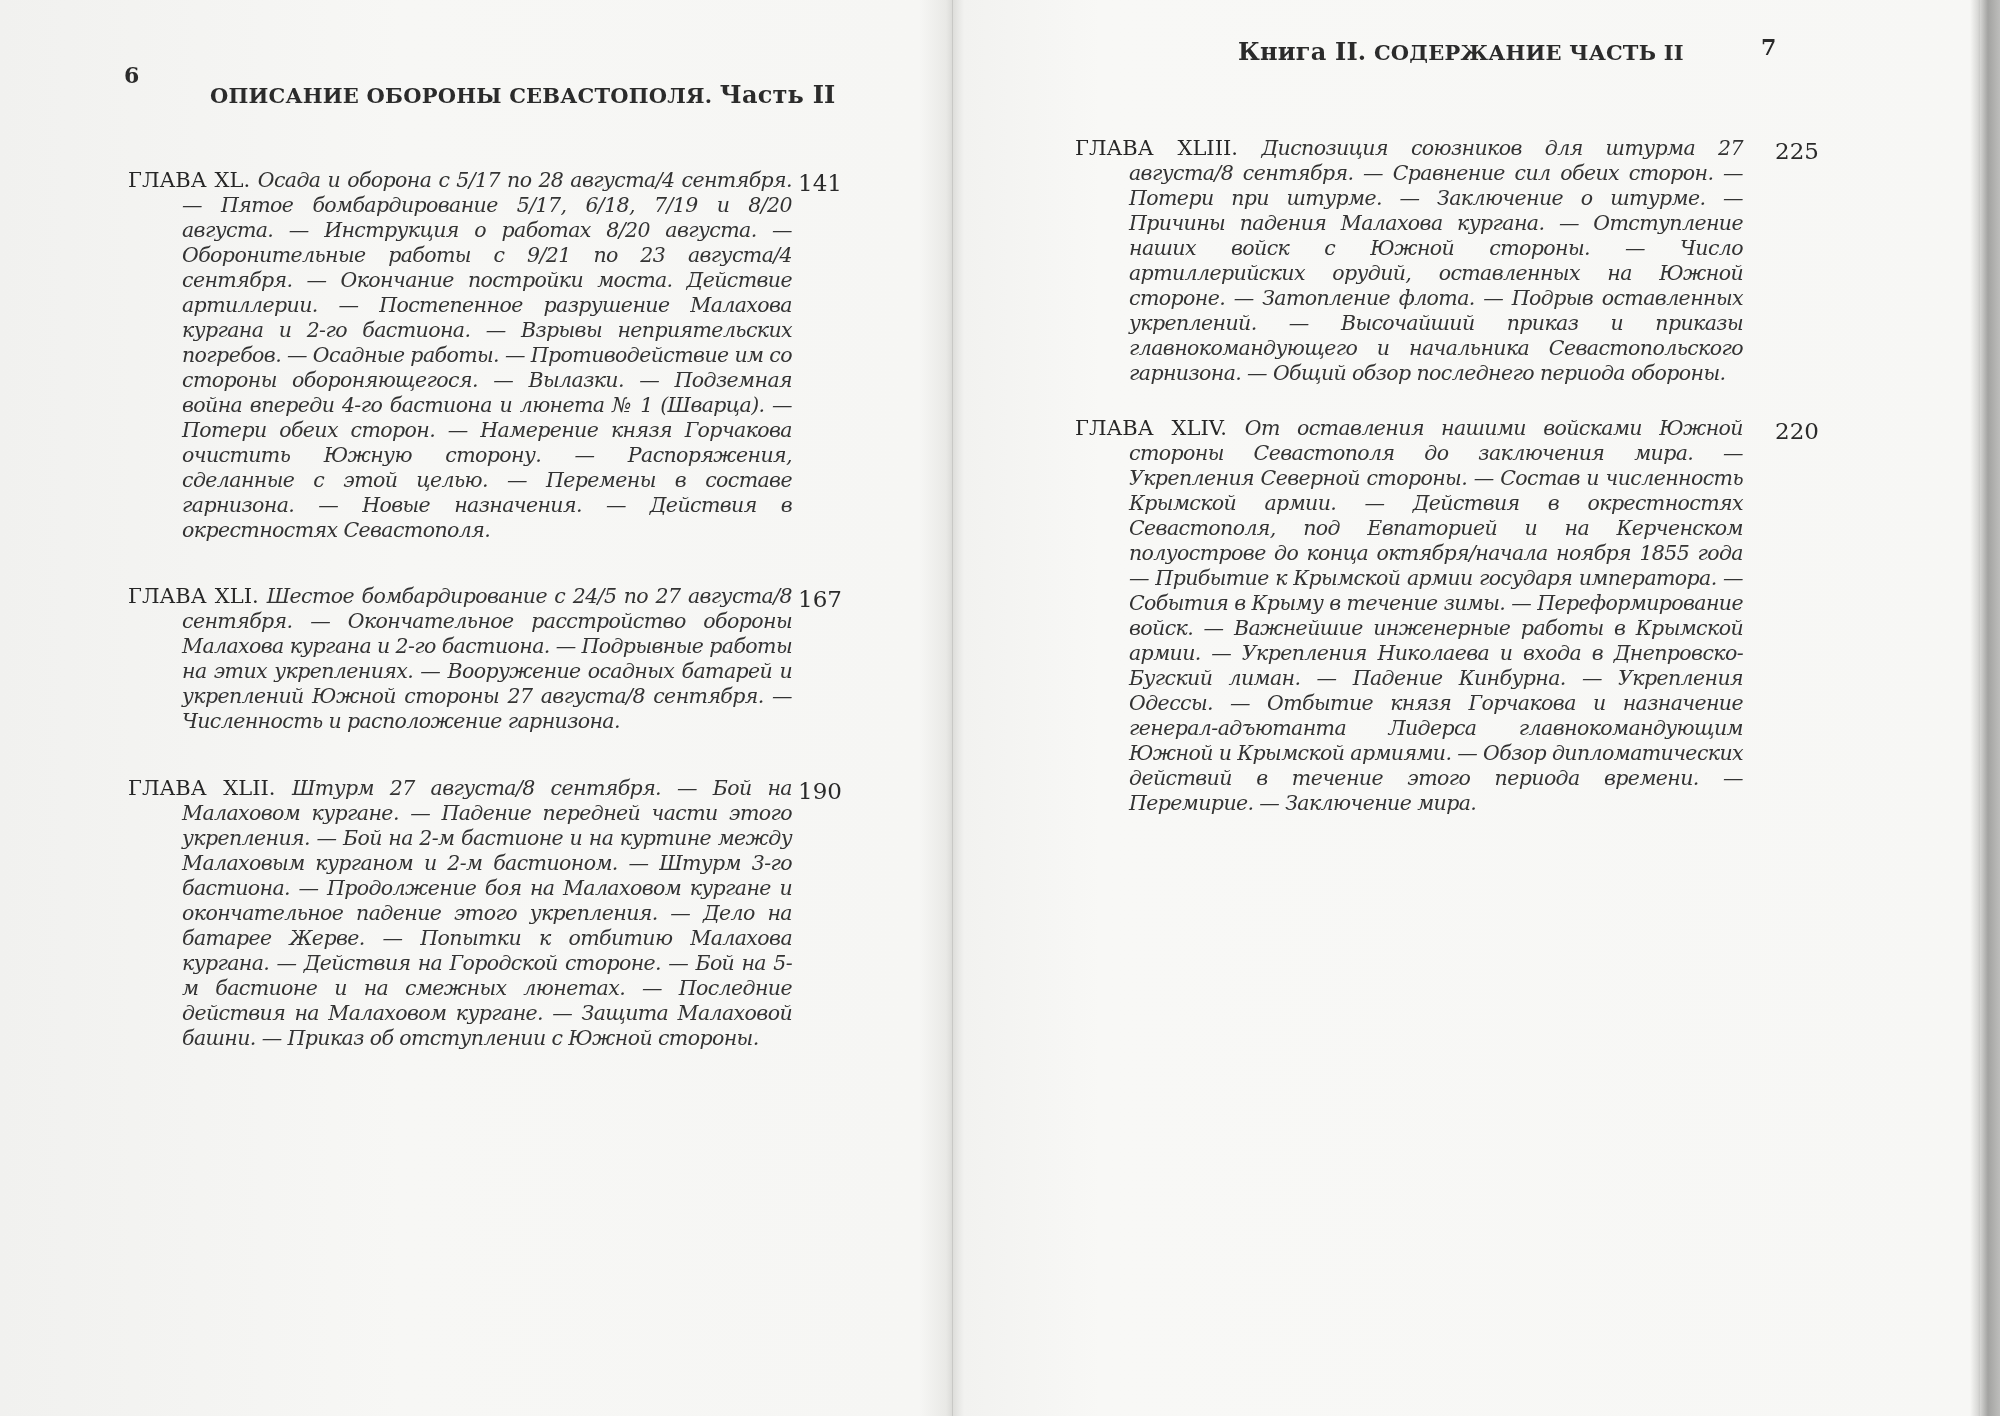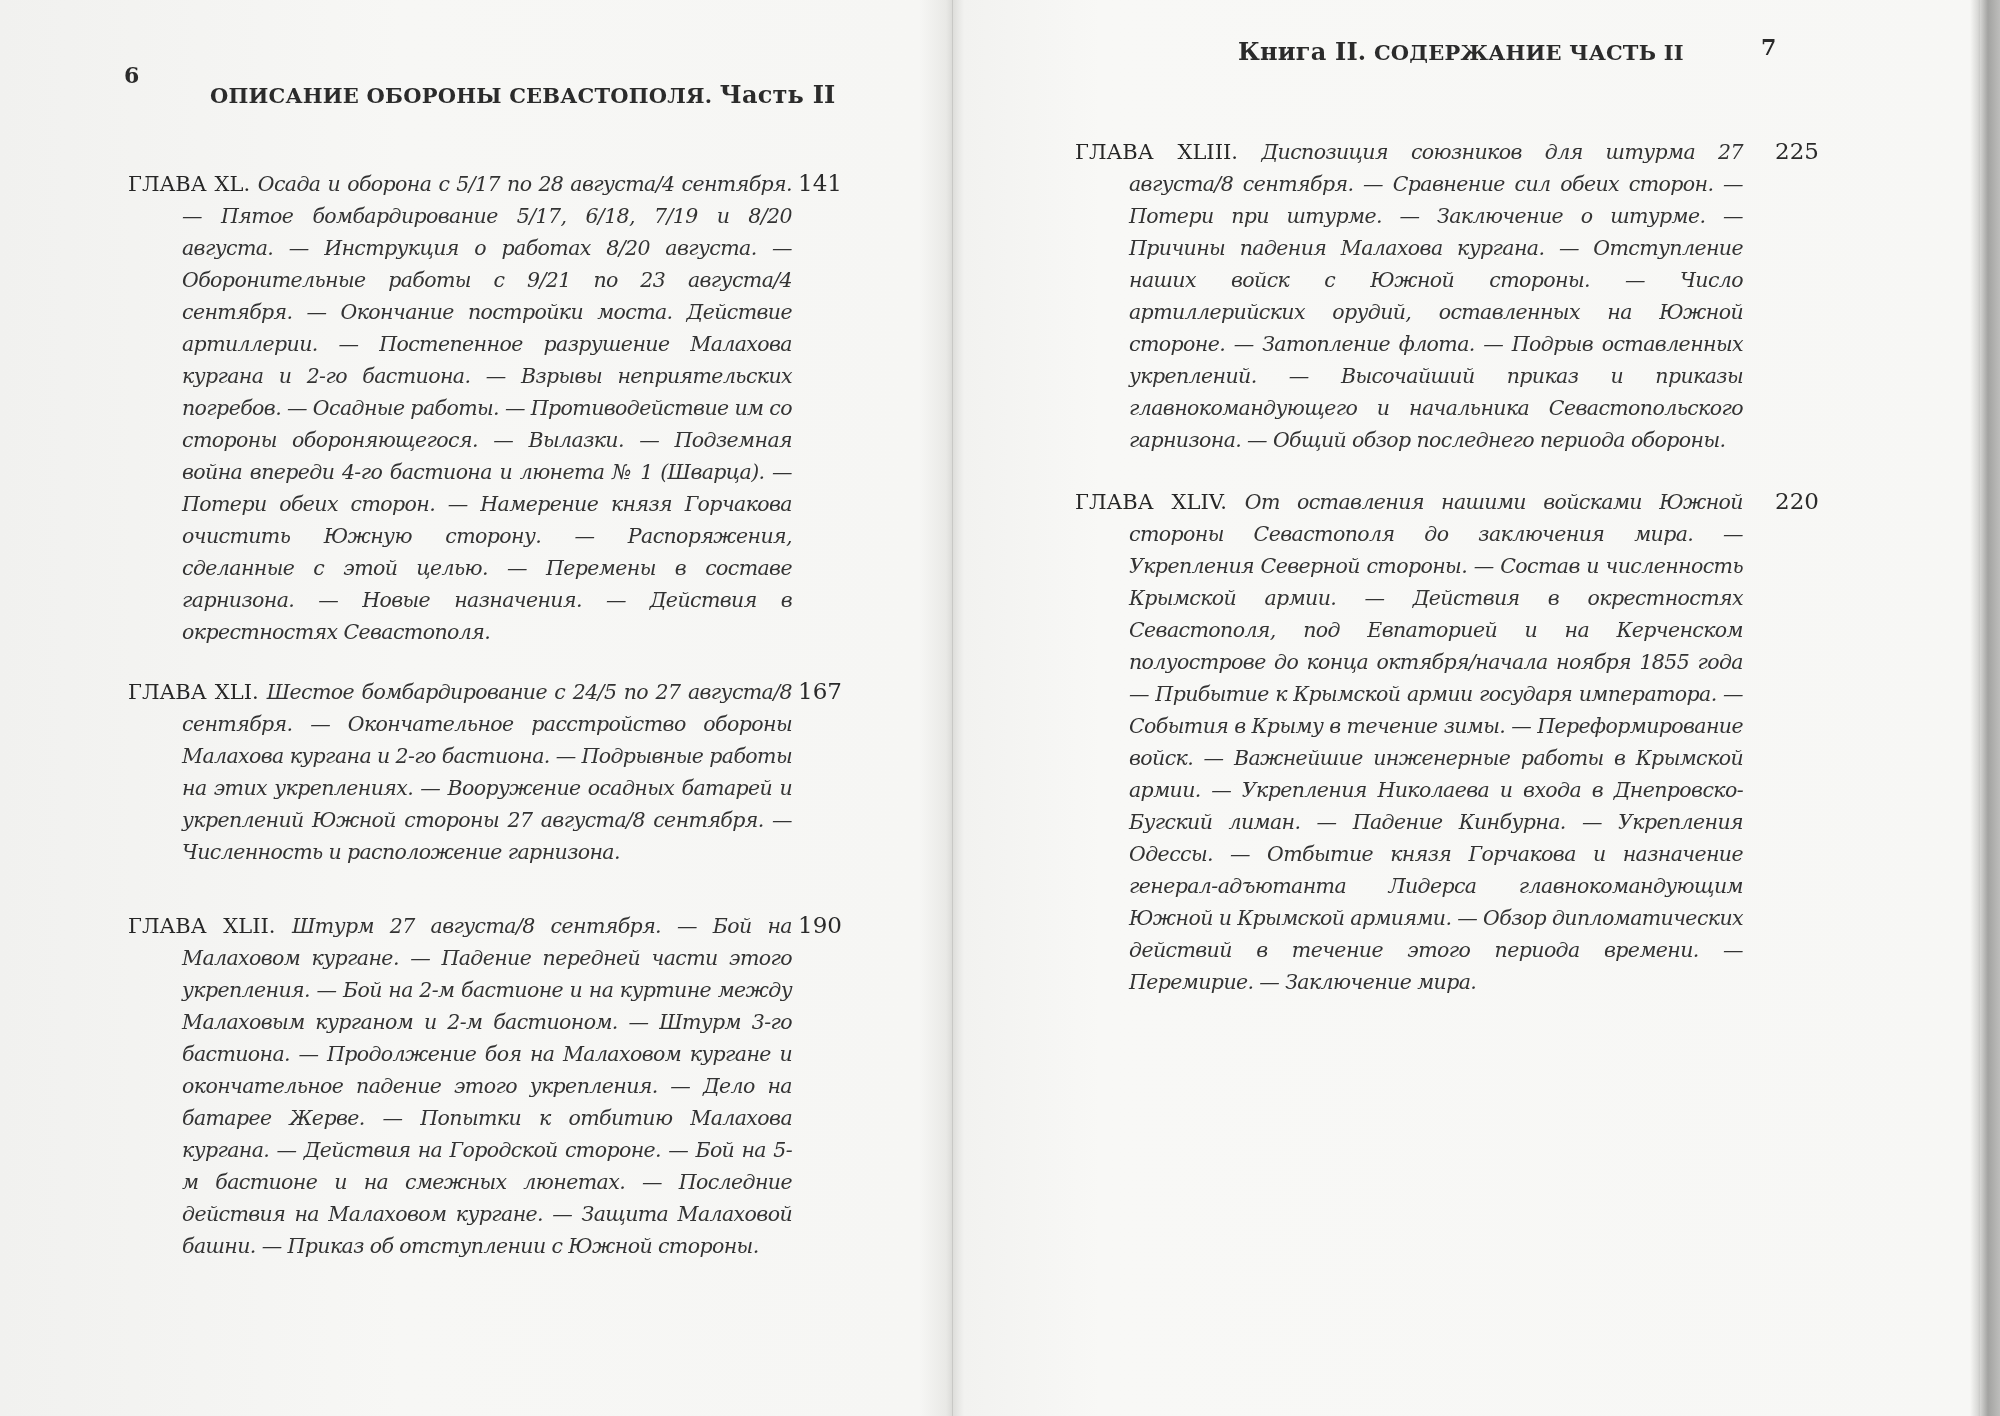--- a/index.html
+++ b/index.html
@@ -68,21 +68,21 @@
     .page-left .entries { left: 128px; top: 168px; width: 720px; }
     .page-right .entries { left: 122px; top: 136px; width: 760px; }
 
     .entry {
       position: relative;
       margin-bottom: 26px;
     }
     .entry-body {
       width: 610px;
       font-size: 20.5px;
-      line-height: 32px;
+      line-height: 25px;
       text-align: justify;
       text-indent: -54px;
       padding-left: 54px;
     }
     .page-right .entry-body { width: 614px; }
     .chapter-label {
       font-style: normal;
       font-size: 21px;
       color: #262626;
     }
@@ -94,21 +94,21 @@
     }
     .entry-page {
       position: absolute;
       top: 2px;
       font-size: 23px;
       color: #2a2a2a;
     }
     .page-left .entry-page { left: 670px; }
     .page-right .entry-page { left: 700px; }
 
-    .page-left .entry:nth-child(1) { margin-bottom: 28px; }
+    .page-left .entry:nth-child(1) { margin-bottom: 41px; }
     .page-left .entry:nth-child(2) { margin-bottom: 42px; }
     .page-right .entry:nth-child(1) { margin-bottom: 30px; }
     .page-right .entry:nth-child(2) { margin-bottom: 36px; }
   </style>
 </head>
 <body>
 
 <div class="spread"></div>
 <div class="gutter-line"></div>
 <div class="edge-strip"></div>

